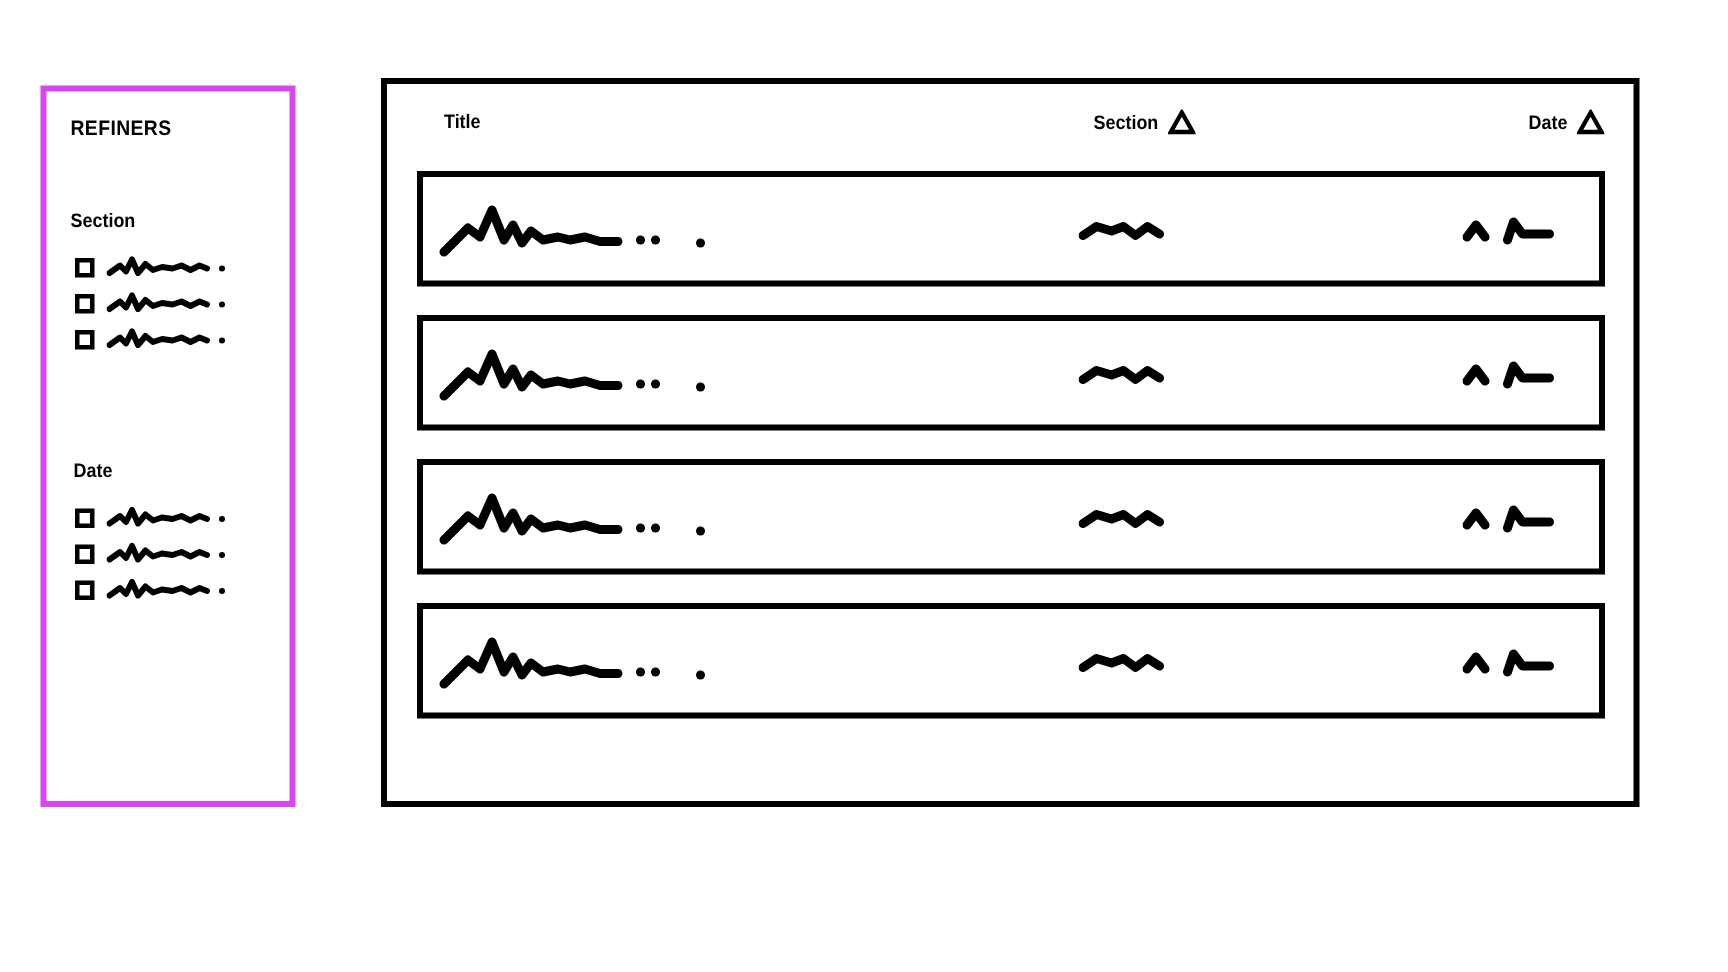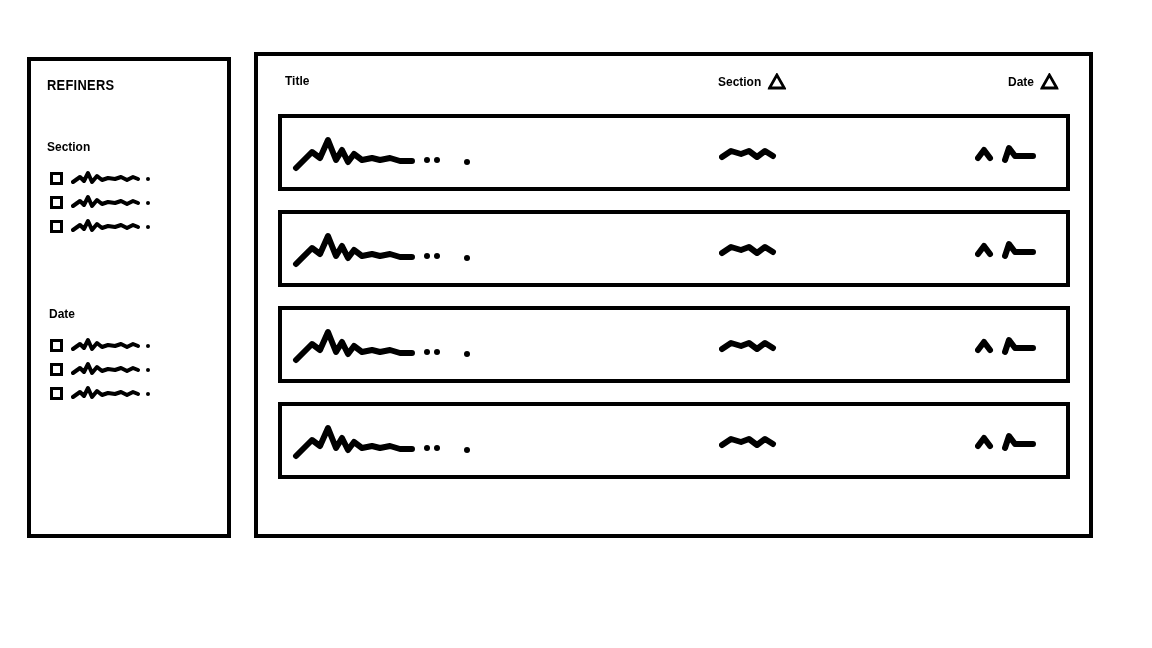--- a/index.html
+++ b/index.html
@@ -13,24 +13,24 @@
     position: relative;
     font-family: "Liberation Sans", sans-serif;
     overflow: hidden;
   }
 
   
   #sidebar {
     position: absolute;
     left: 27px;
     top: 57px;
-    width: 204px;
+    width: 170px;
     height: 481px;
     box-sizing: border-box;
-    border: 4px solid #000000;
+    border: 4px solid #d946ef;
     background: #ffffff;
   }
   #sidebar-title {
     position: absolute;
     left: 16px;
     top: 16px;
     font-size: 14px;
     font-weight: bold;
     letter-spacing: 0.3px;
     color: #000000;
@@ -85,21 +85,21 @@
     top: 52px;
     width: 839px;
     height: 486px;
     box-sizing: border-box;
     border: 4px solid #000000;
     background: #ffffff;
   }
 
   #results-header {
     position: absolute;
-    left: 5px;
+    left: 16px;
     top: 14px;
     width: 100%;
     height: 28px;
   }
   .col-header {
     position: absolute;
     display: flex;
     align-items: center;
     gap: 7px;
     font-size: 13px;

